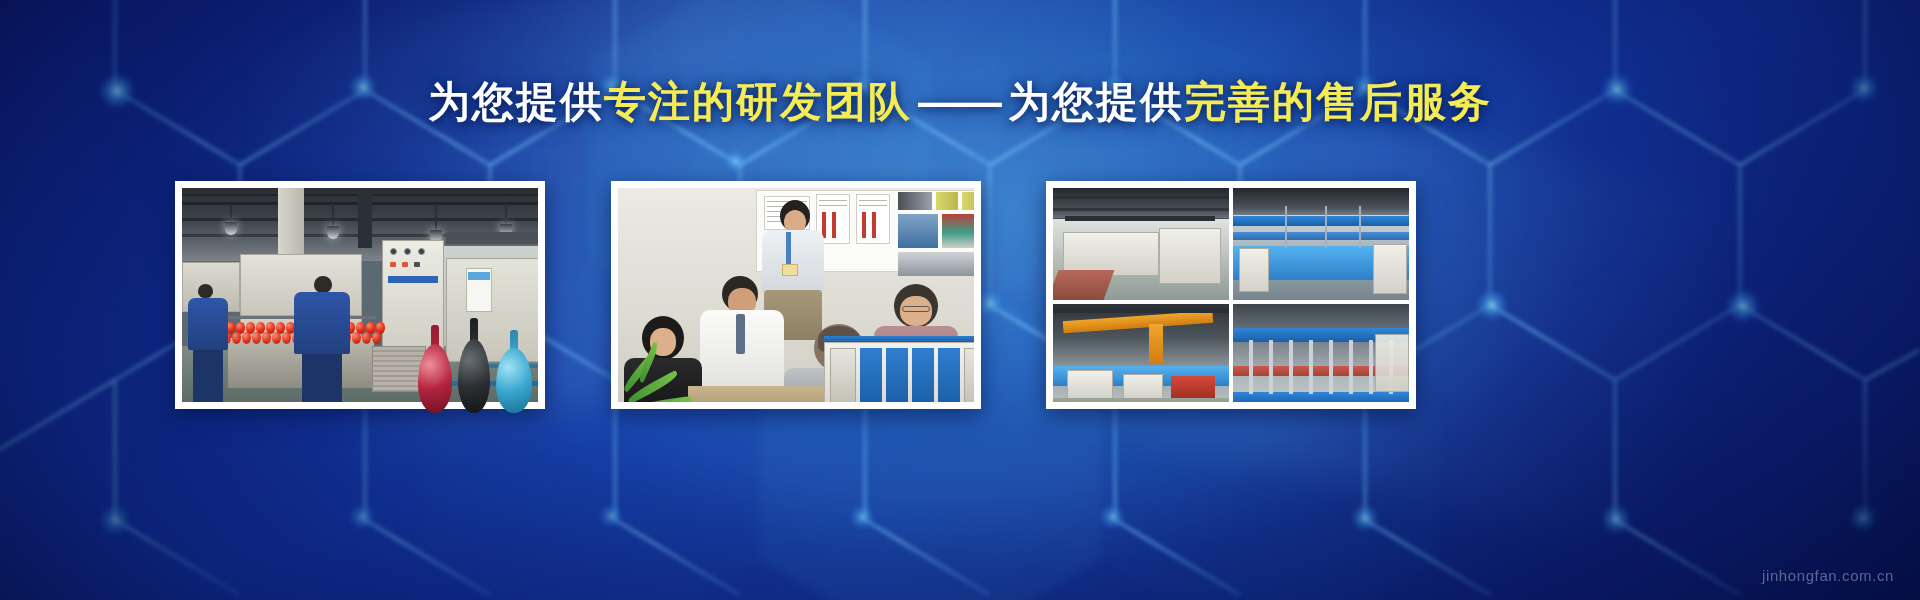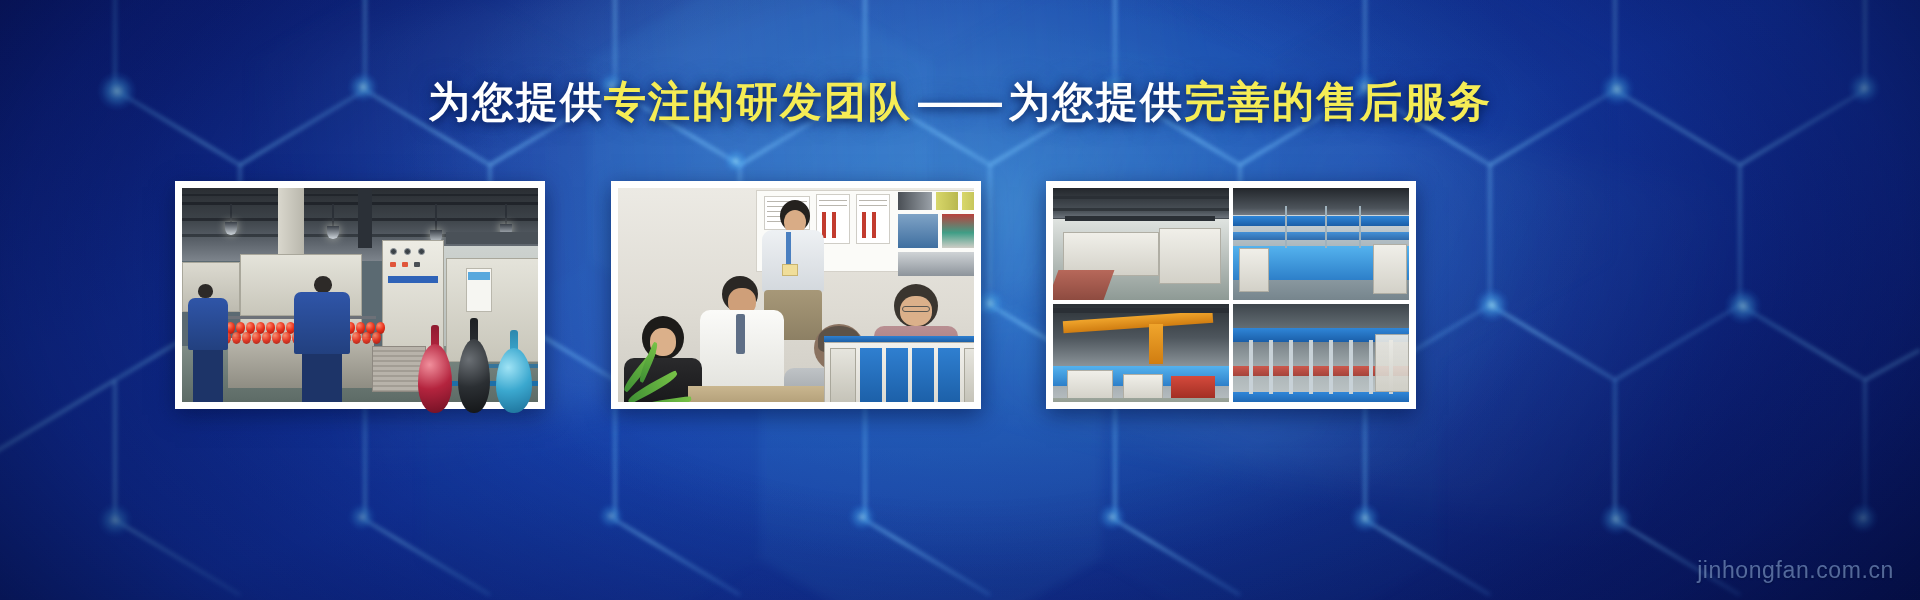--- a/index.html
+++ b/index.html
@@ -123,21 +123,21 @@
   .rc-blue { position:absolute; background:linear-gradient(180deg,#2f86d8,#1a5ea8); }
   .rc-blueLight { position:absolute; background:linear-gradient(180deg,#54b2ee,#2d7fc9); }
   .rc-orange { position:absolute; background:linear-gradient(180deg,#f0a52c,#d07d11); }
   .rc-red { position:absolute; background:linear-gradient(180deg,#d44a3c,#a32f24); }
   .rc-rod { position:absolute; background:#9fb2bd; width:2px; }
   .rc-dark { position:absolute; background:#2a2f35; }
 
   
   #watermark {
     position:absolute; right:26px; bottom:16px; z-index:45;
-    font-size:23px; letter-spacing:0.6px; color:rgba(150,180,225,0.55);
+    font-size:15px; letter-spacing:0.6px; color:rgba(150,180,225,0.55);
     text-shadow:0 1px 2px rgba(0,0,0,0.25);
   }
 </style>
 </head>
 <body>
 
 <div id="banner">
 
   <div class="hexlayer">
     <svg viewBox="0 0 1920 600" preserveAspectRatio="none" aria-hidden="true">

